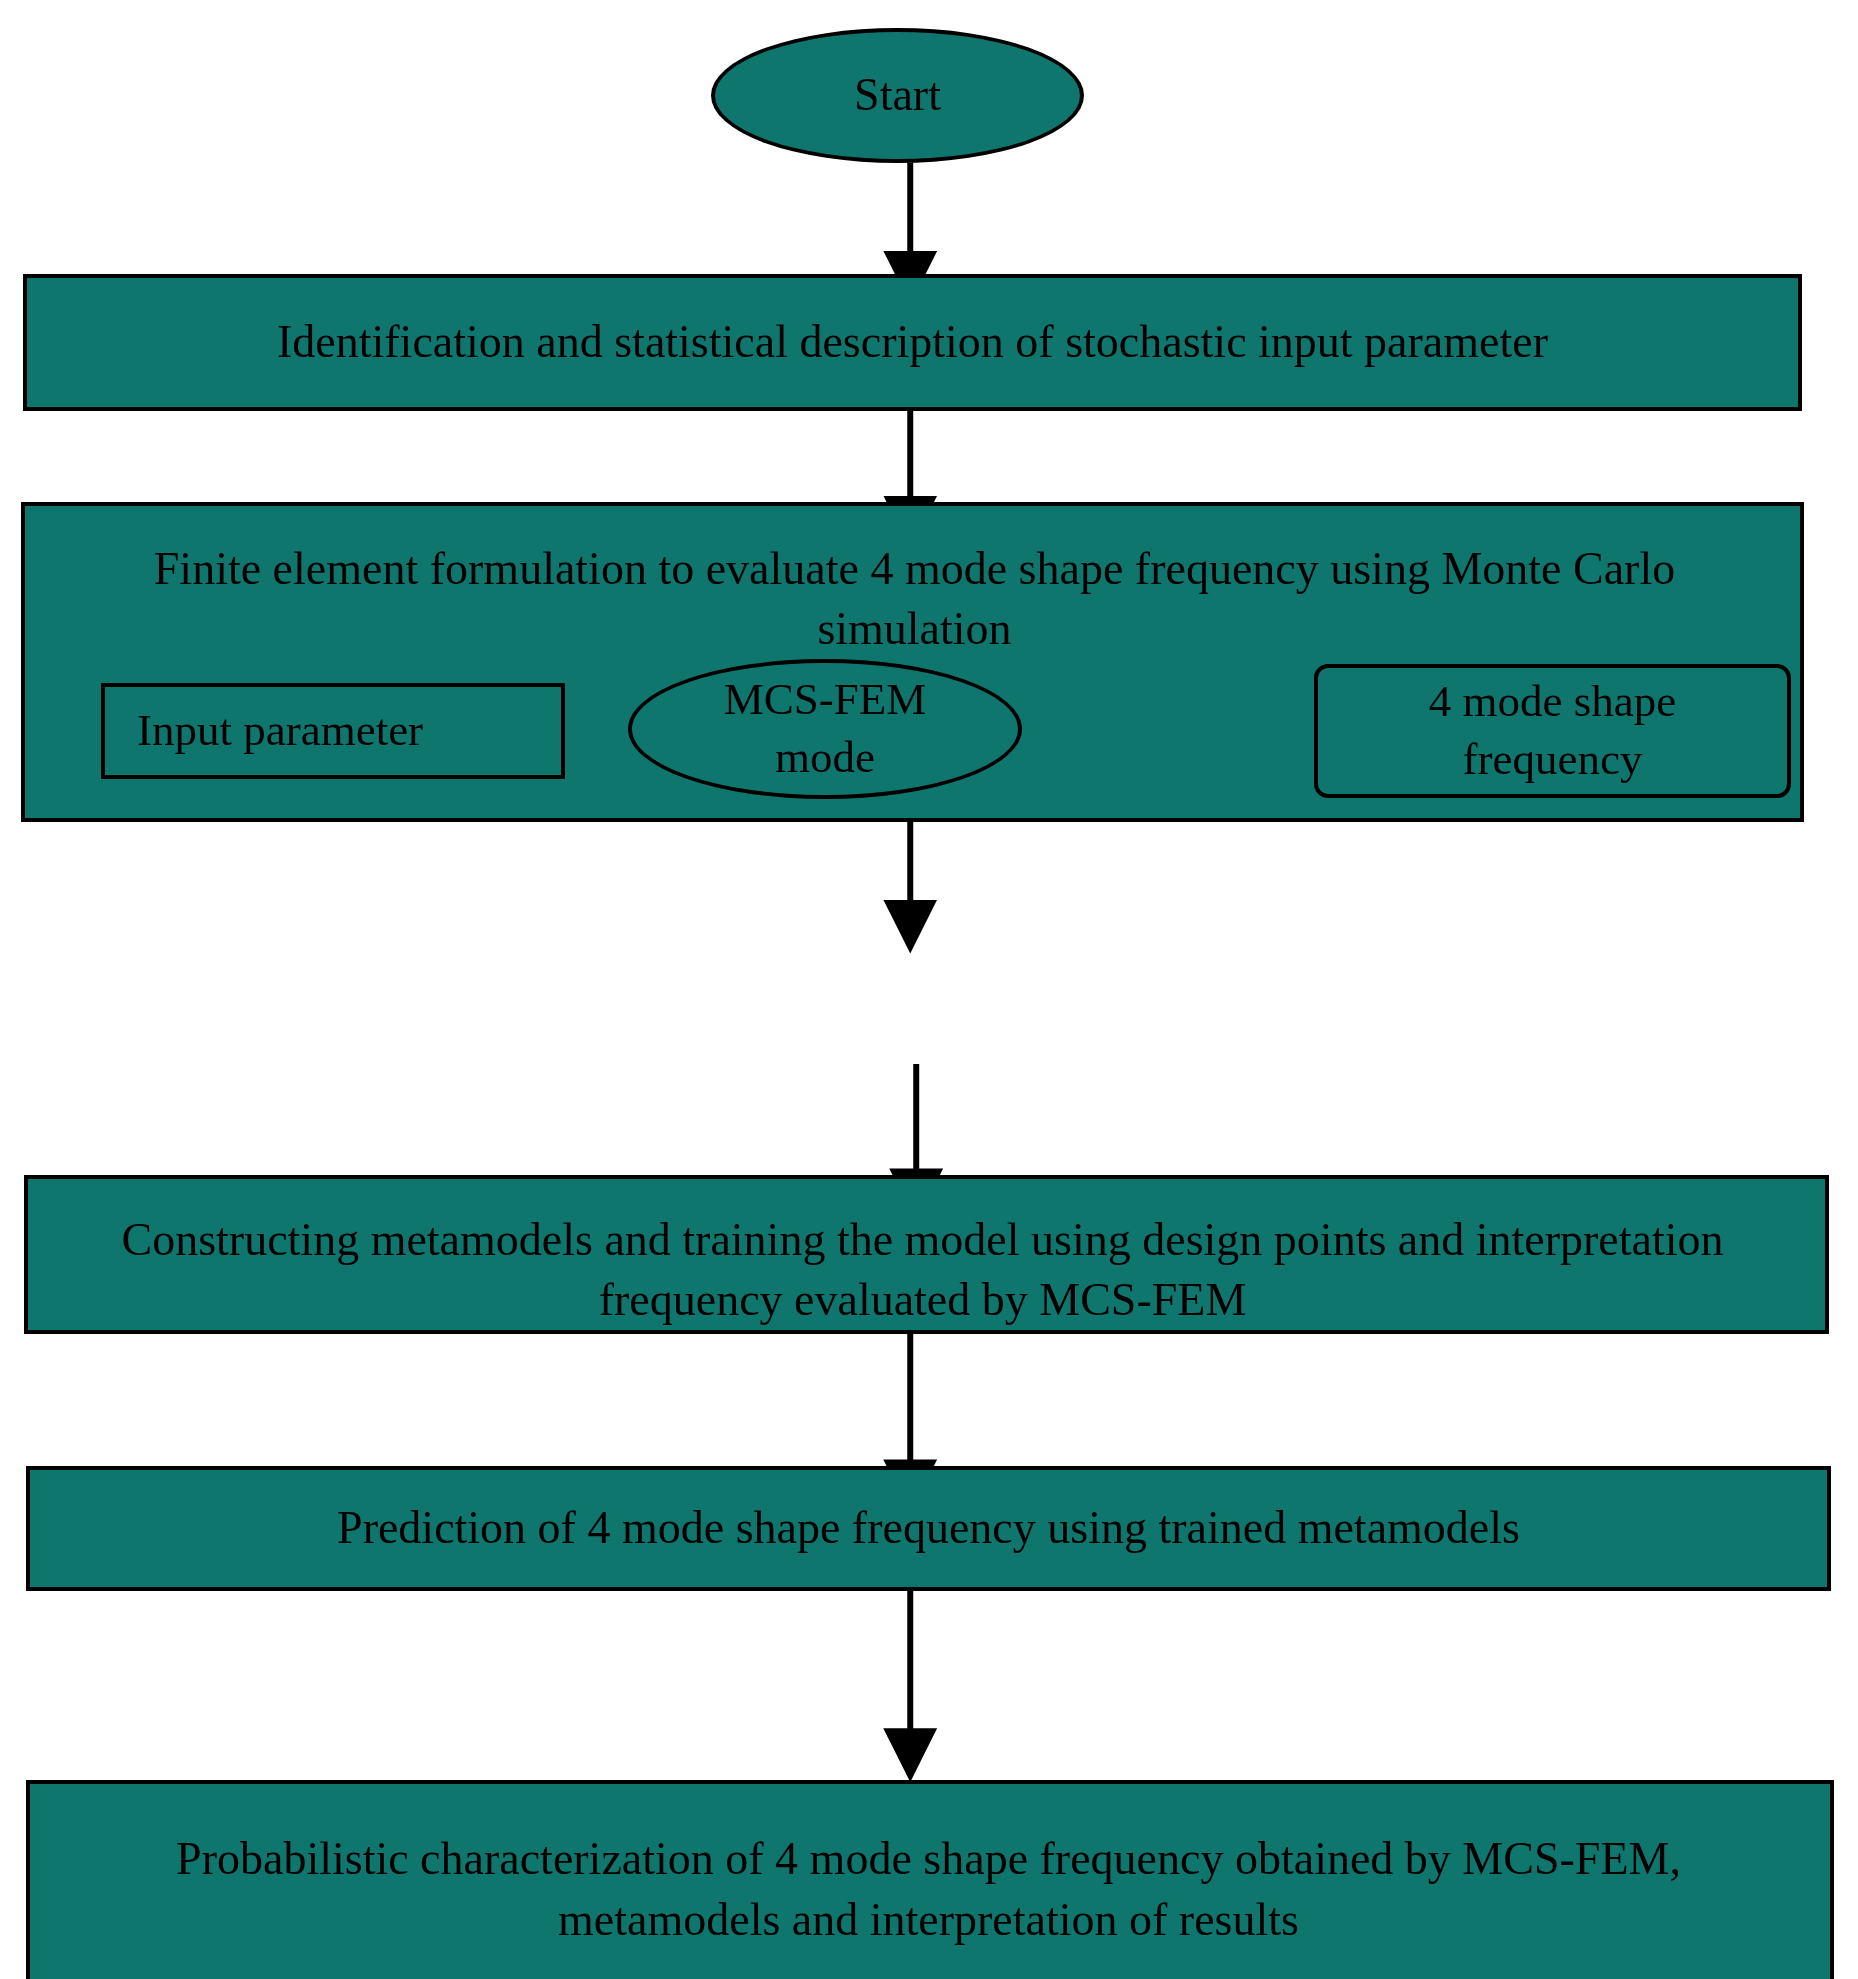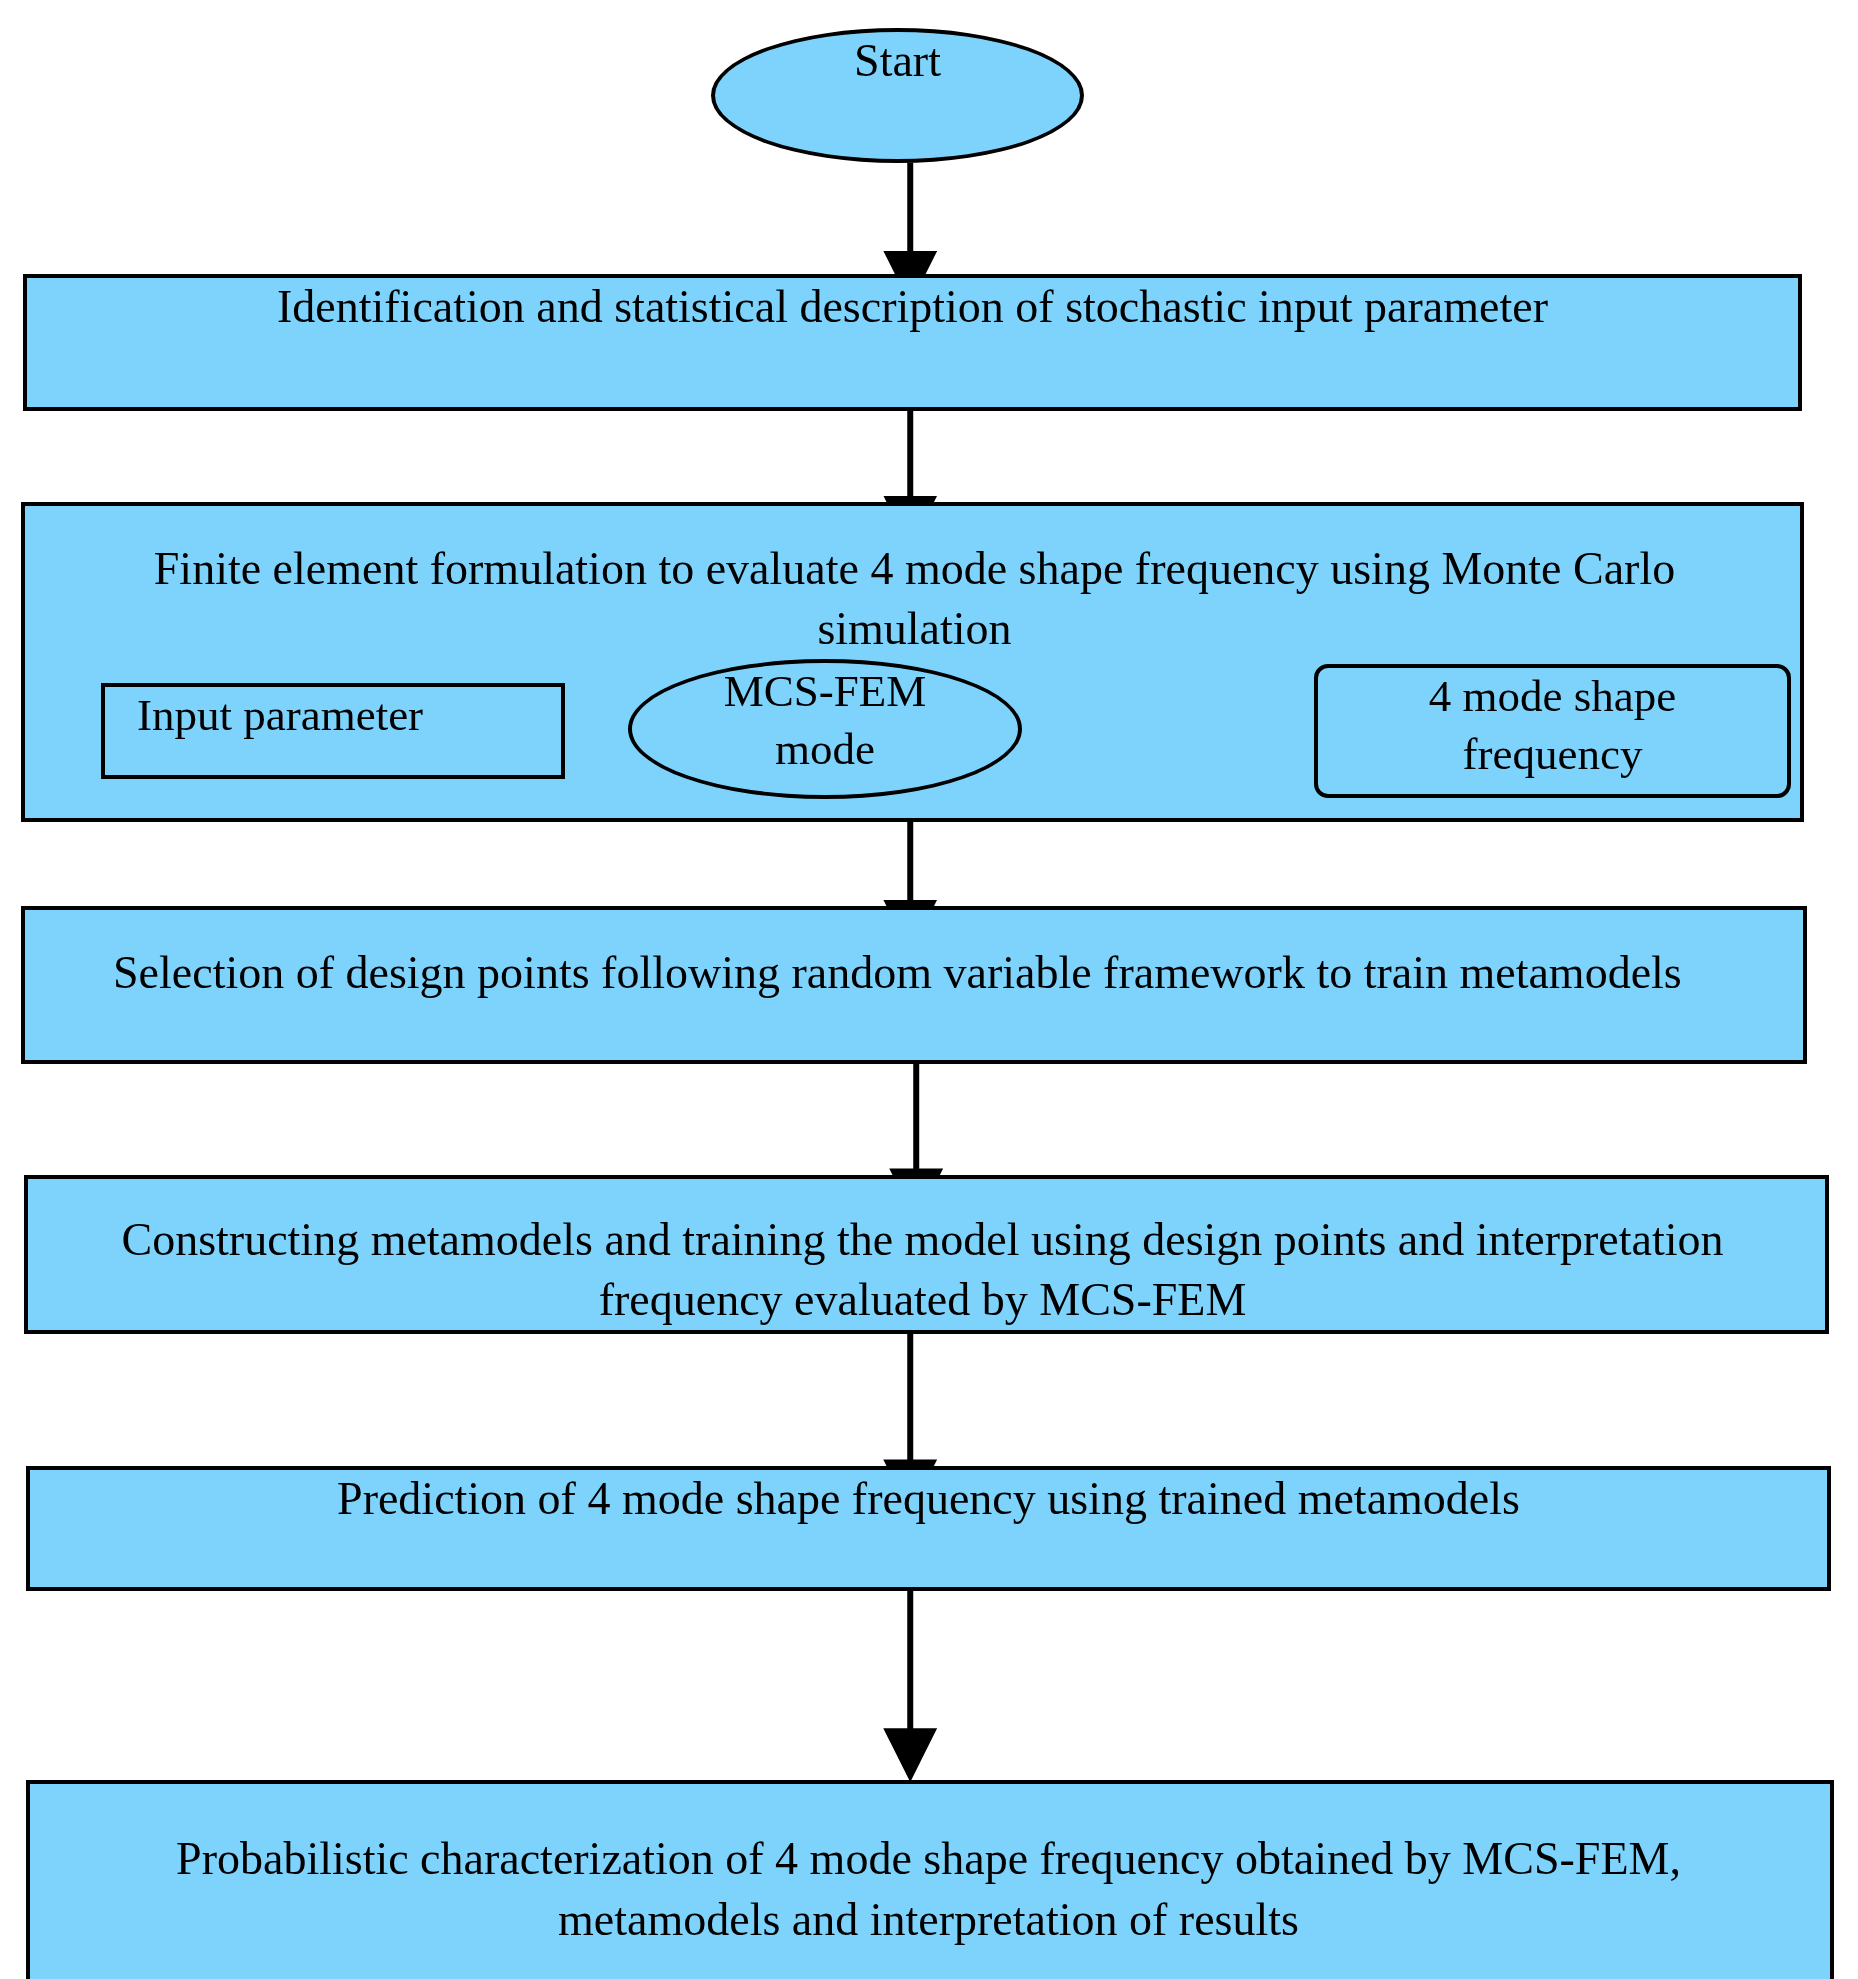--- a/index.html
+++ b/index.html
@@ -13,23 +13,24 @@
     height: 1979px;
     background: #ffffff;
     font-family: "Liberation Serif", "DejaVu Serif", serif;
     color: #000000;
     overflow: hidden;
   }
   .node {
     position: absolute;
     box-sizing: border-box;
     display: flex;
+    align-items: center;
     justify-content: center;
     text-align: center;
-    background: #7dd3fc;
+    background: #0f766e;
     color: #000000;
     line-height: 1.28;
   }
   .rect {
     border: 4.3px solid #000000;
   }
   .rect-thin {
     border: 4.3px solid #000000;
   }
   .ellipse {
@@ -102,23 +103,20 @@
   </div>
 
   <div class="node ellipse t-md" style="left:628px; top:659px; width:394px; height:140px;">
     <span style="display:block; width:257px;">MCS-FEM mode</span>
   </div>
 
   <div class="node rect-thin t-md" style="left:1314px; top:664px; width:477px; height:134px;border-radius:14px;">
     <span style="display:block; width:342px;">4 mode shape frequency</span>
   </div>
 
-  <div class="node rect t-lg" style="left:21.4px; top:906px; width:1786px; height:158px; display:block;">
-    <div style="position:absolute; left:33px; top:33px; width:1678px; text-align:center; line-height:1.3;">Selection of design points following random variable framework to train metamodels</div>
-  </div>
 
   <div class="node rect t-lg" style="left:24px; top:1175px; width:1805px; height:159px; display:block;">
     <div style="position:absolute; left:34px; top:31px; width:1721px; text-align:center; line-height:1.3;">Constructing metamodels and training the model using design points and interpretation frequency evaluated by MCS-FEM</div>
   </div>
 
   <div class="node rect t-lg box-body" style="left:26px; top:1466px; width:1805px; height:125px;">
     <span>Prediction of 4 mode shape frequency using trained metamodels</span>
   </div>
 
   <div class="node rect t-lg" style="left:26px; top:1780px; width:1808px; height:236px; display:block;">

